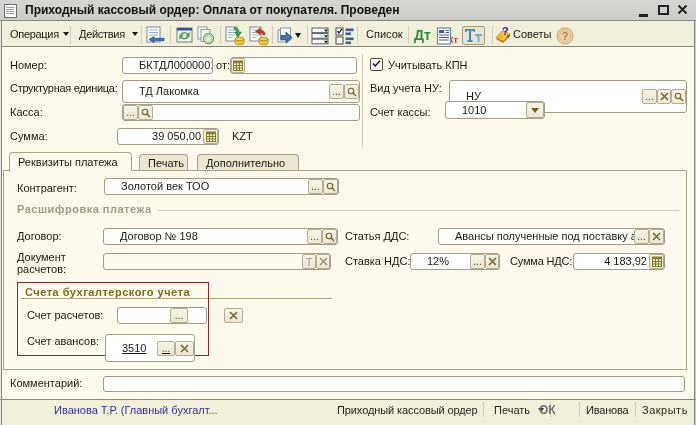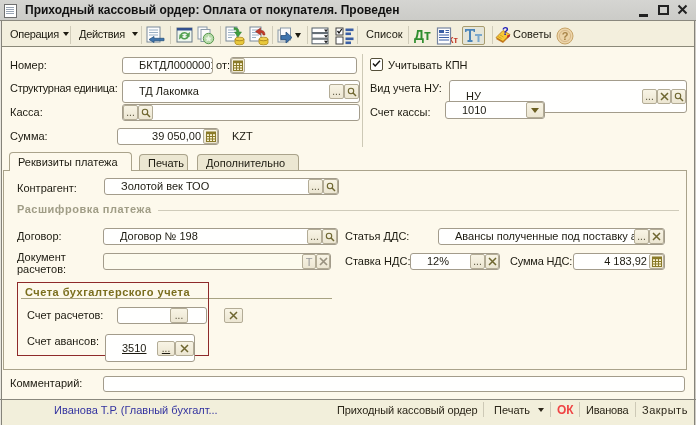--- a/index.html
+++ b/index.html
@@ -358,17 +358,17 @@
 <div class="lbl" style="left:10px;top:377px;">Комментарий:</div>
 <div class="fld" style="left:103px;top:376px;width:582px;height:16px;"></div>
 
 <div class="abs" style="left:0;top:399px;width:696px;height:1px;background:#8a887e;"></div>
 <div class="lbl" style="left:11px;top:404px;color:#3333a0;margin-left:43px;">Иванова Т.Р. (Главный бухгалт...</div>
 <div class="lbl" style="left:337px;top:404px;color:#2b2619;letter-spacing:-0.1px;">Приходный кассовый ордер</div>
 <div class="sepv" style="left:483px;top:402px;height:15px;"></div>
 <div class="lbl" style="left:494px;top:404px;color:#2b2619;">Печать</div>
 <div class="abs tri" style="left:538px;top:408px;border-top-color:#2b2619;"></div>
 <div class="sepv" style="left:550px;top:402px;height:15px;"></div>
-<div class="lbl" style="left:557px;top:403px;color:#ef4444;font-weight:bold;font-size:12px;text-align:right;">ОК</div>
+<div class="lbl" style="left:539px;top:403px;color:#737373;font-weight:bold;font-size:12px;text-align:right;">ОК</div>
 <div class="sepv" style="left:579px;top:402px;height:15px;"></div>
 <div class="lbl" style="left:586px;top:404px;color:#2b2619;letter-spacing:-0.2px;">Иванова</div>
 <div class="sepv" style="left:635px;top:402px;height:15px;"></div>
 <div class="lbl" style="left:642px;top:404px;color:#2b2619;letter-spacing:0.5px;">Закрыть</div>
 
 </body></html>

